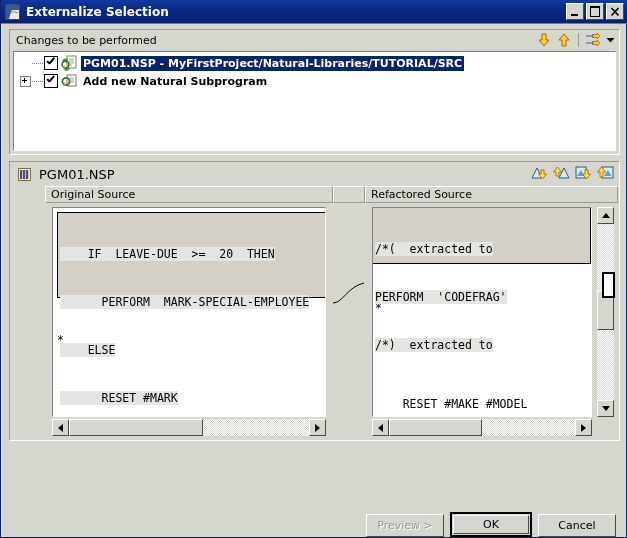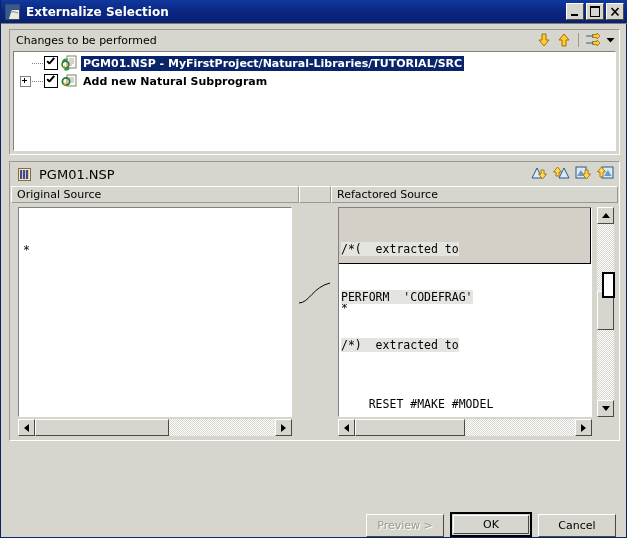--- a/index.html
+++ b/index.html
@@ -250,20 +250,21 @@
     display: flex;
     align-items: center;
     gap: 4px;
   }
 
   #compare-body {
     position: absolute;
     left: 1px; top: 24px;
     right: 1px; bottom: 1px;
     display: flex;
+    padding-left: 34px;
   }
 
   .pane {
     position: relative;
     box-sizing: border-box;
   }
   .pane-title {
     height: 17px;
     box-sizing: border-box;
     border: 1px solid;
@@ -597,20 +598,29 @@
     </div>
 
     <div id="compare-body">
 
       <div class="pane" style="width:288px;">
         <div class="pane-title">
           <span>Original Source</span>
         </div>
         <div class="editor-wrap">
           <div class="editor">
+            <div class="hl-block" style="margin:4px 0 0 4px; width:272px; height:86px;">
+              <div class="code">
+                <span class="ln"><span class="tok">    IF  LEAVE-DUE  &gt;=  20  THEN</span></span>
+                <span class="ln"><span class="tok">      PERFORM  MARK-SPECIAL-EMPLOYEE</span></span>
+                <span class="ln"><span class="tok">    ELSE</span></span>
+                <span class="ln"><span class="tok">      RESET #MARK</span></span>
+                
+              </div>
+            </div>
             <div class="code" style="padding-left:4px;">
               <span class="ln">*</span>
               <span class="ln"></span>
               
               
               
               
               
               
               

